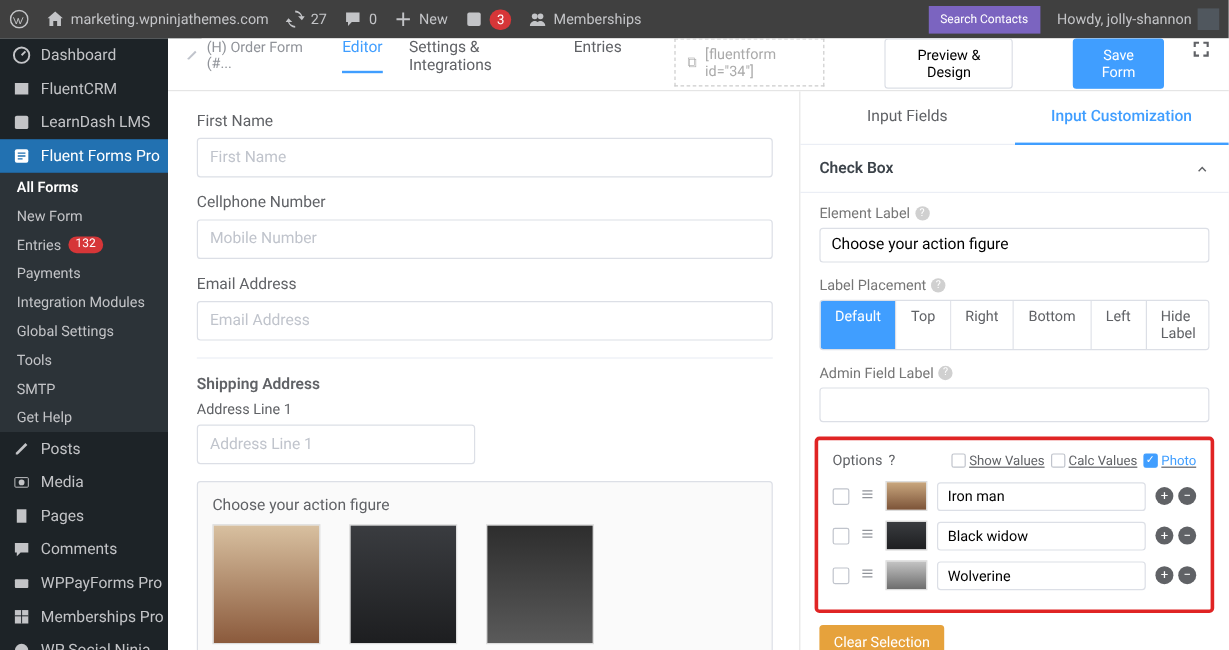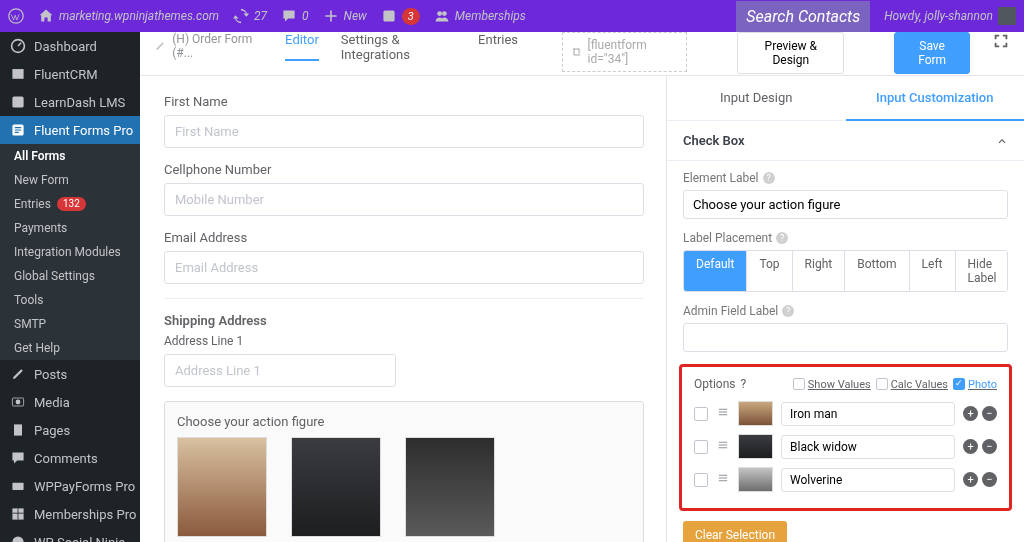--- a/index.html
+++ b/index.html
@@ -1,24 +1,24 @@
 <!DOCTYPE html>
 <html><head>
 <meta charset="utf-8">
 <style>
 * { box-sizing: border-box; margin: 0; padding: 0; font-family: -apple-system, BlinkMacSystemFont, "Segoe UI", Roboto, sans-serif; }
 body { width: 1024px; height: 542px; overflow: hidden; background: #f1f1f1; font-size: 13px; color: #3c434a; }
 
 
-.admin-bar { height: 32px; background: #6d28d9; display: flex; align-items: center; color: #c3c4c7; padding: 0 8px; gap: 14px; font-size: 12px; font-style: italic; }
+.admin-bar { height: 32px; background: #404040; display: flex; align-items: center; color: #c3c4c7; padding: 0 8px; gap: 14px; font-size: 12px; }
 .admin-bar .ab-item { display: flex; align-items: center; gap: 5px; cursor: pointer; }
 .admin-bar .ab-item svg { width: 16px; height: 16px; fill: #c3c4c7; }
 .admin-bar .badge { background: #d63638; color:#fff; border-radius: 9px; padding: 0 6px; font-size: 11px; line-height: 17px; }
 .admin-bar .spacer { flex: 1; }
-.admin-bar .search-contacts { background: #7b64c0; color:#fff; padding: 6px 10px; font-size: 16px; }
+.admin-bar .search-contacts { background: #7b64c0; color:#fff; padding: 6px 10px; font-size: 10px; }
 .admin-bar .avatar { width:18px; height:18px; background:#50575e; }
 
 
 .sidebar { position: absolute; top:32px; left:0; bottom:0; width:168px; background:#1d2327; color:#c3c4c7; font-size:13px; overflow:hidden; }
 .sidebar .menu-item { display:flex; align-items:center; gap:8px; padding:6px 10px; cursor:pointer; white-space: nowrap; }
 .sidebar .menu-item svg { width:16px; height:16px; fill:#c3c4c7; flex-shrink:0; }
 .sidebar .menu-item.active { background:#2271b1; color:#fff; position:relative;}
 .sidebar .menu-item.active svg { fill:#fff; }
 .sidebar .menu-item.active::after { content:""; position:absolute; right:-1px; top:50%; transform:translateY(-50%); border:6px solid transparent; border-right-color:#f1f1f1; }
 .sidebar .submenu { background:#2c3338; }
@@ -298,21 +298,21 @@
           <div class="figure-item">
             <div class="figure-img f3"></div>
 
           </div>
         </div>
       </div>
     </div>
 
     <div class="right-panel">
       <div class="panel-tabs">
-        <div class="ptab">Input Design</div>
+        <div class="ptab">Input Fields</div>
         <div class="ptab active">Input Customization</div>
       </div>
       <div class="section-header">
         <span>Check Box</span>
         <svg width="12" height="12" viewBox="0 0 20 20">
             <path d="M5 13l5-5 5 5" fill="none" stroke="#606266" stroke-width="2"></path>
           </svg>
       </div>
       <div class="panel-body">
         <div class="p-field">

